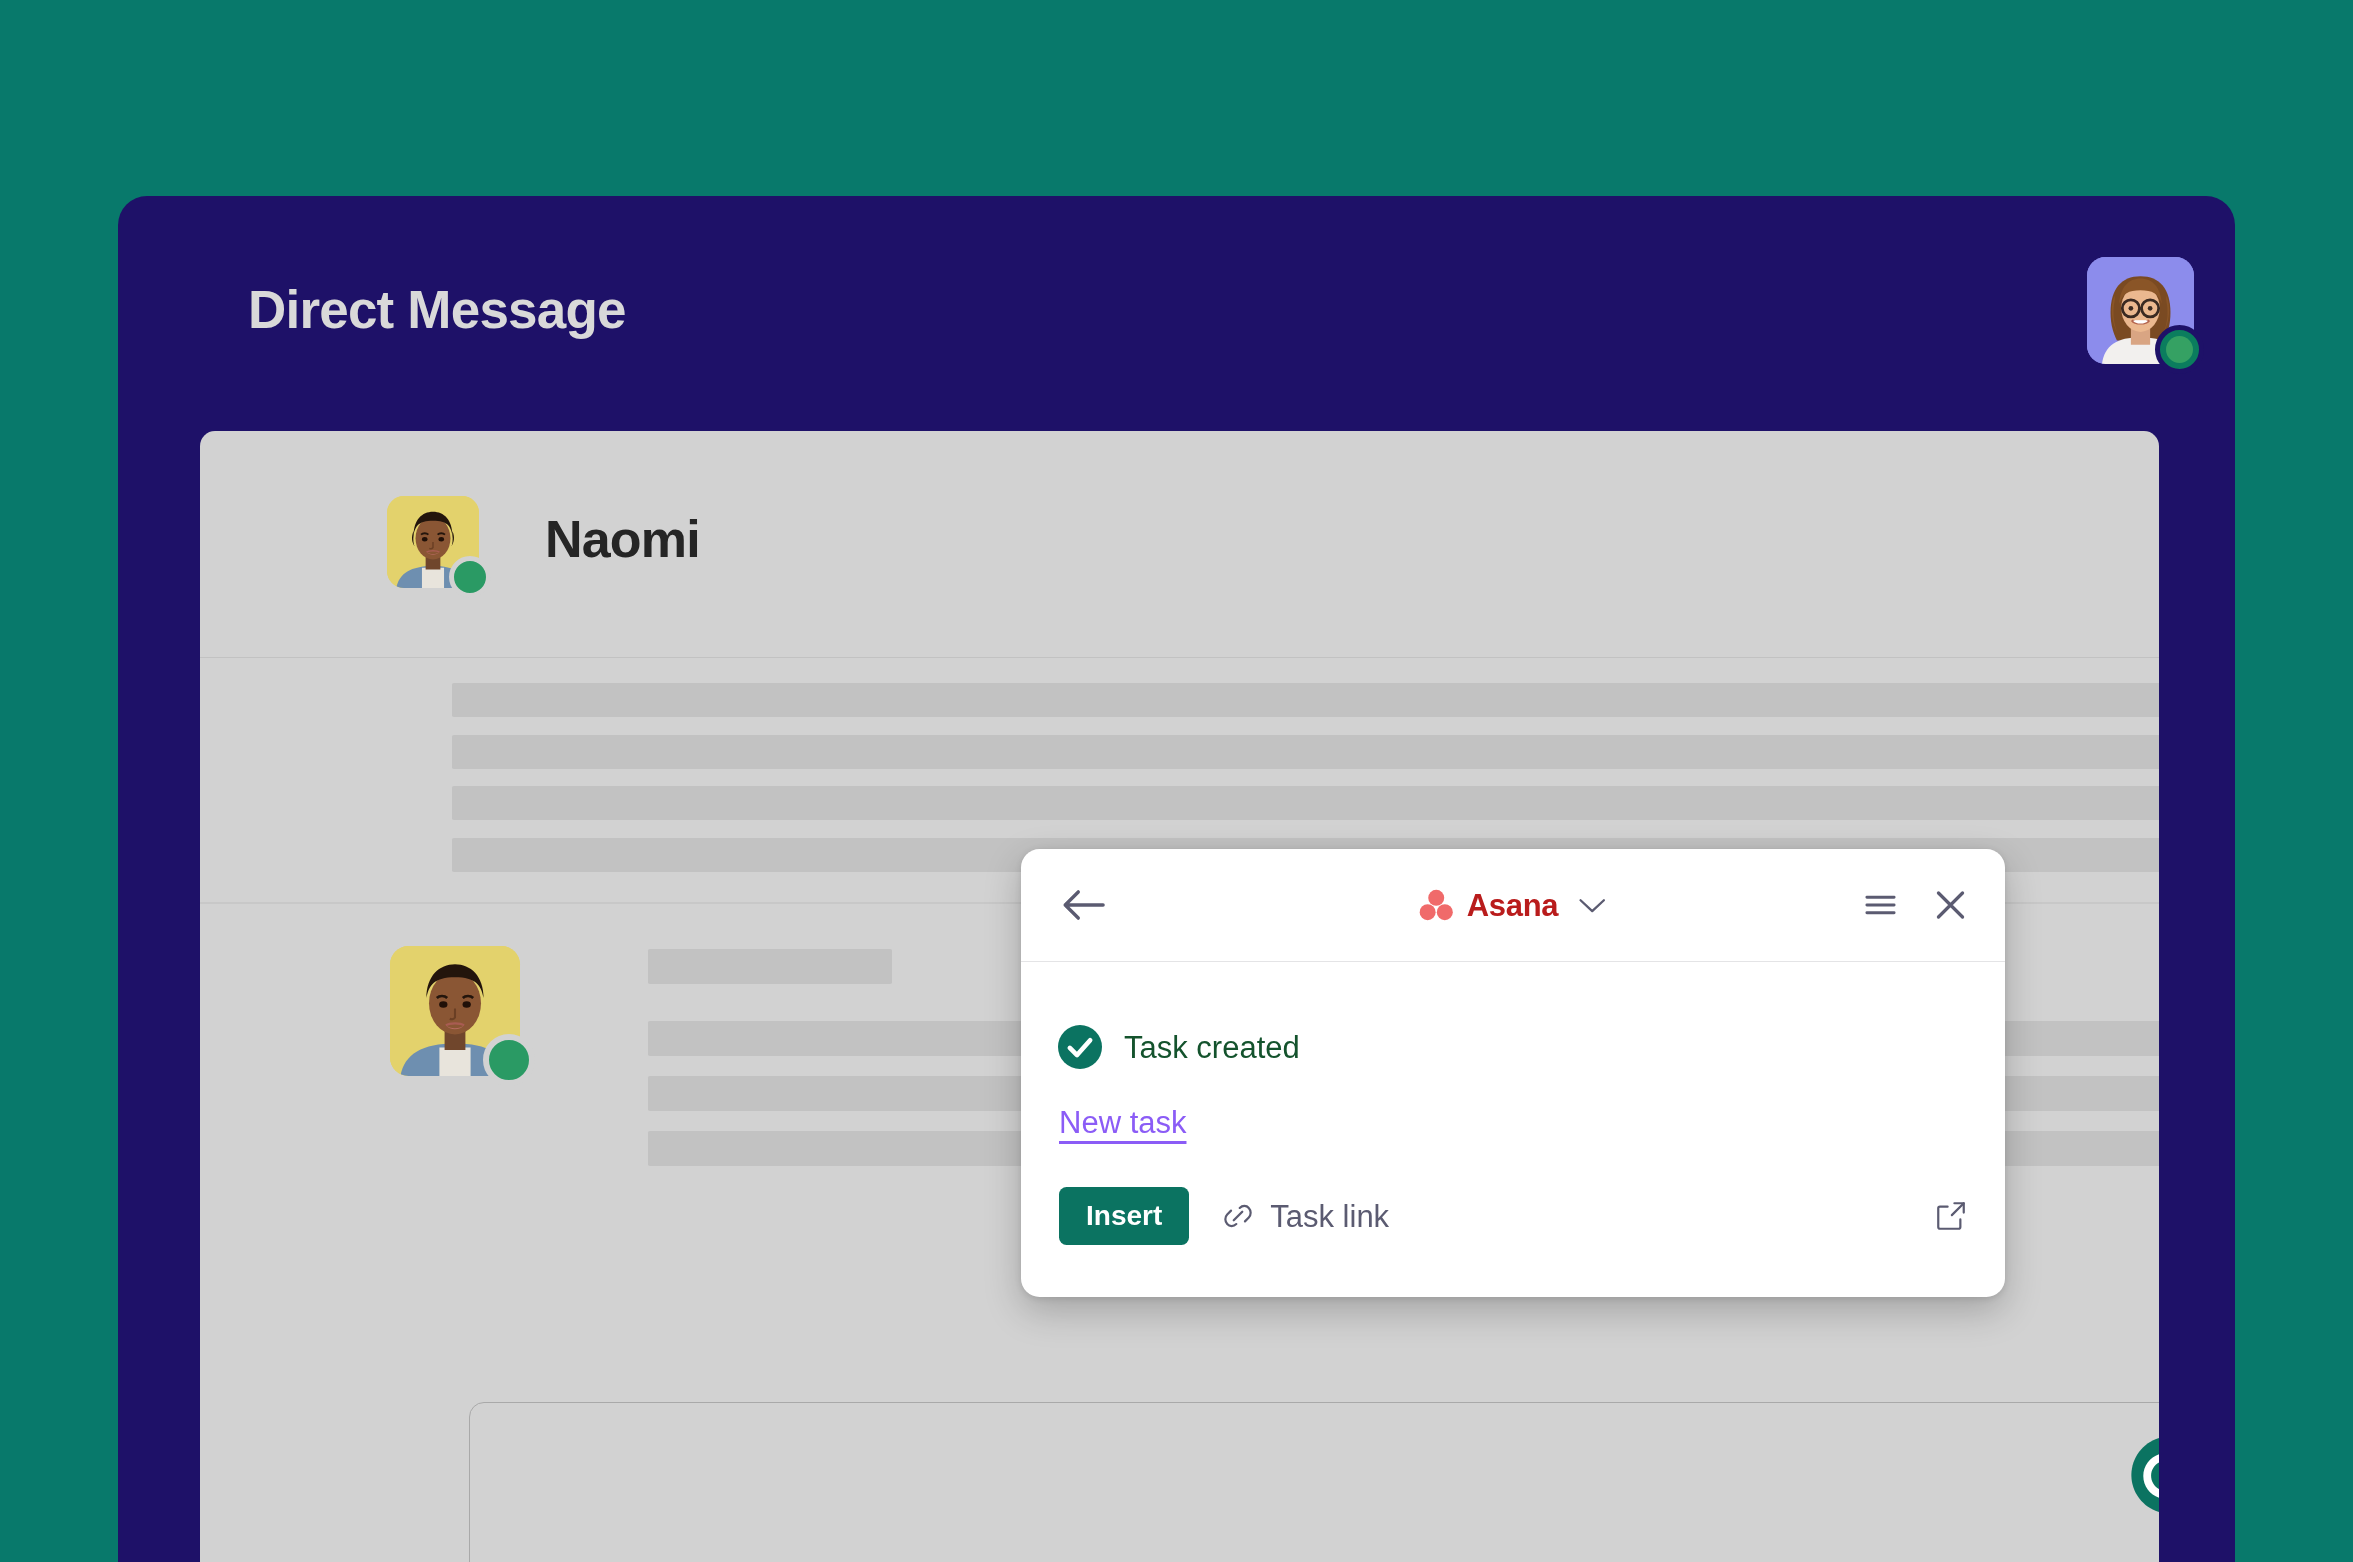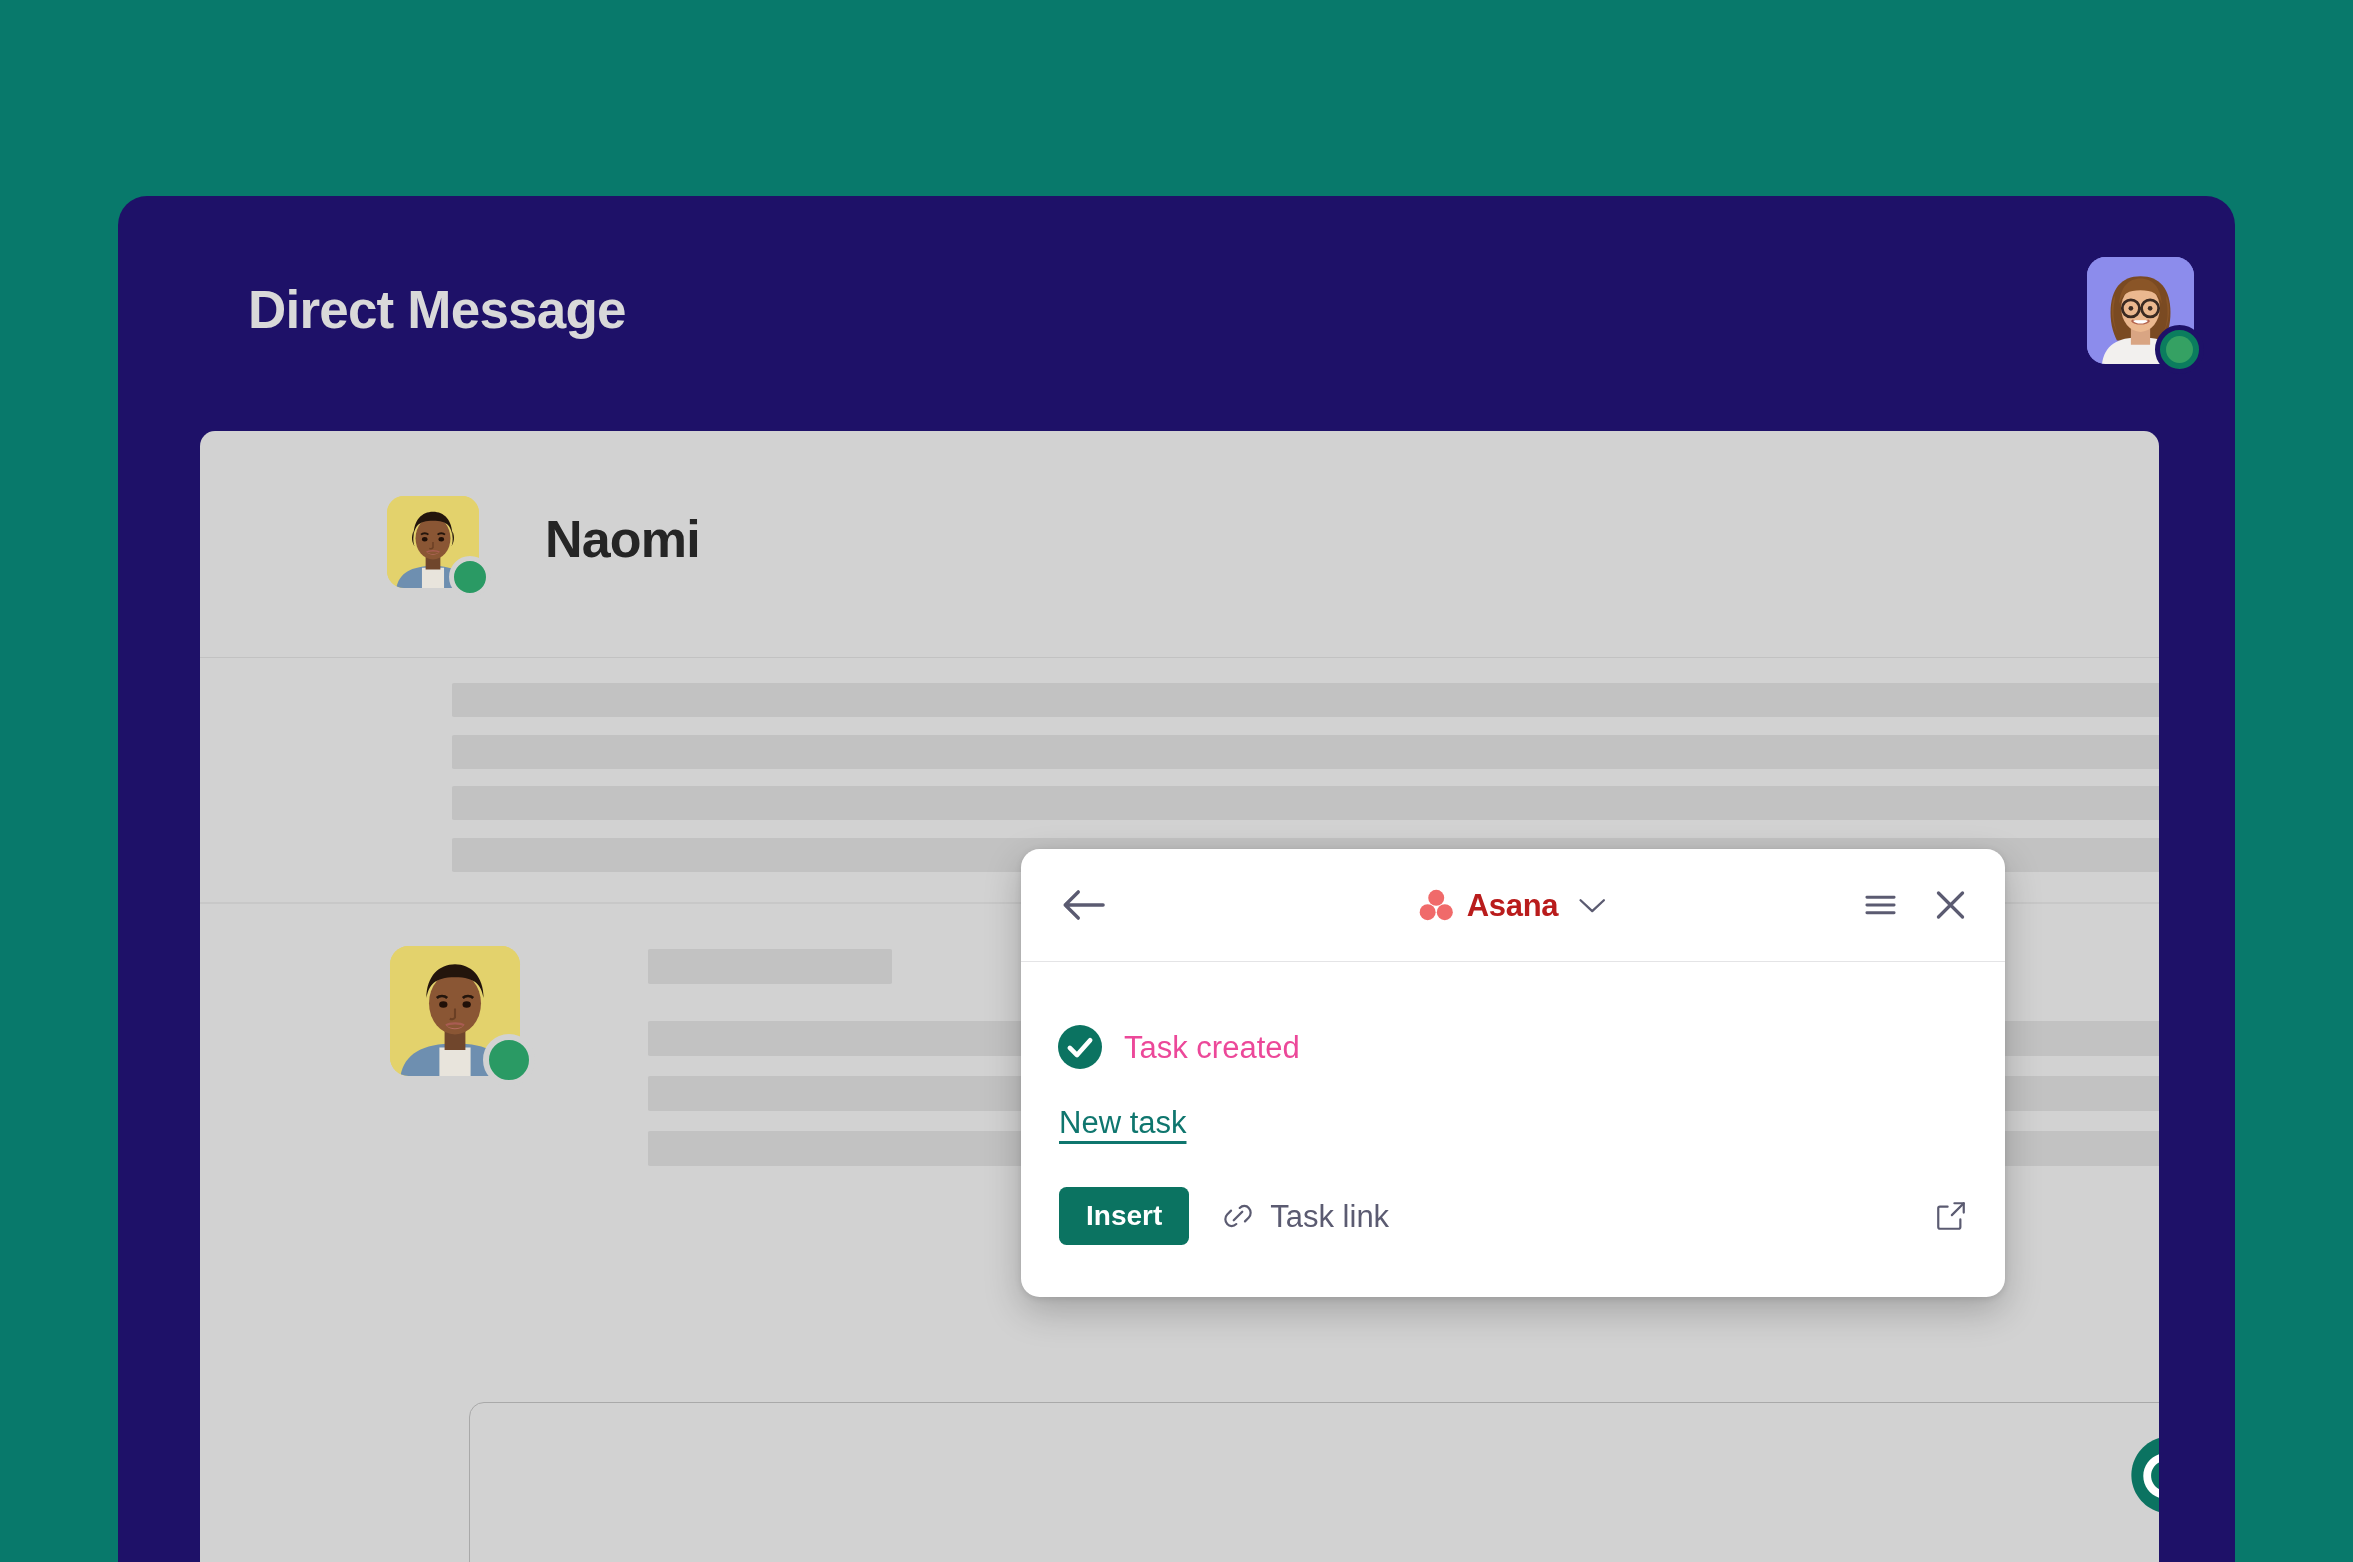--- a/index.html
+++ b/index.html
@@ -346,30 +346,30 @@
 
   .check-circle {
     width: 44px;
     height: 44px;
     flex: 0 0 auto;
   }
   .check-circle svg { display: block; width: 100%; height: 100%; }
 
   .status-text {
     font-size: 31px;
-    color: #ec4899;
+    color: #14532d;
     line-height: 1;
   }
 
   .task-link {
     position: absolute;
     left: 38px;
     top: 145px;
     font-size: 31px;
-    color: #0f766e;
+    color: #8b5cf6;
     text-decoration: underline;
     text-underline-offset: 7.6px;
     text-decoration-thickness: 2.5px;
     cursor: pointer;
     line-height: 1;
   }
 
   .action-row {
     position: absolute;
     left: 38px;

